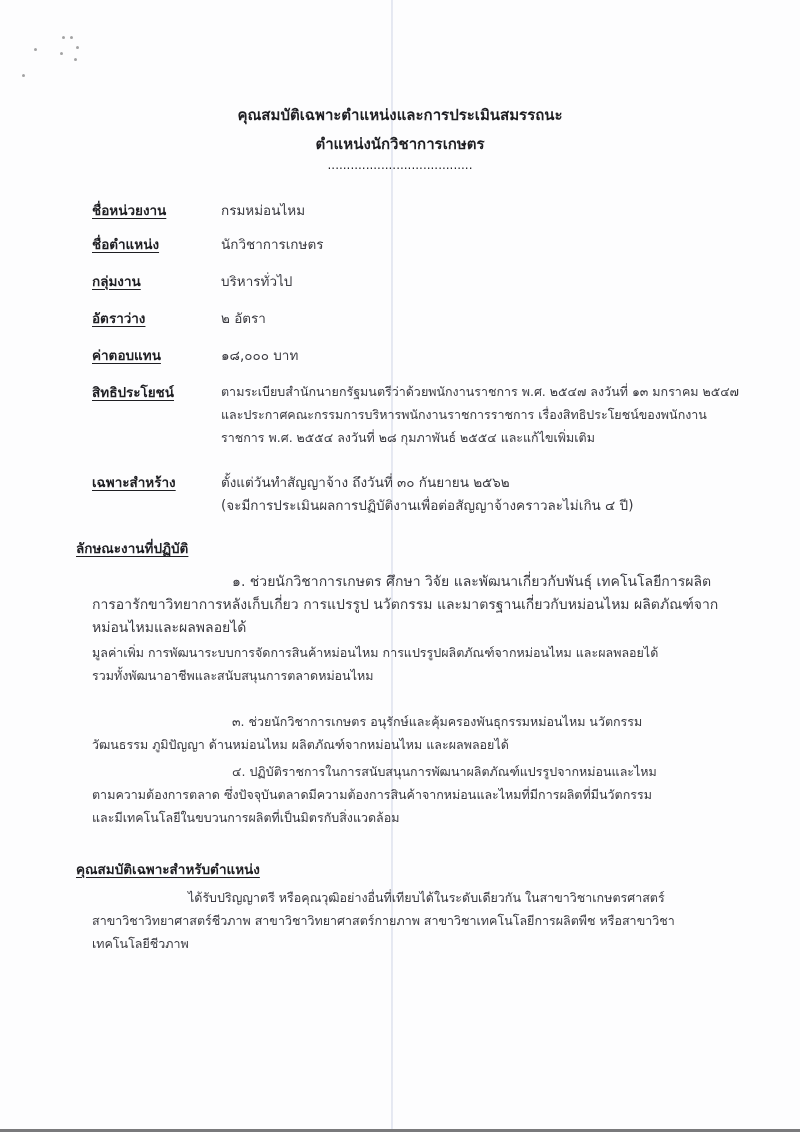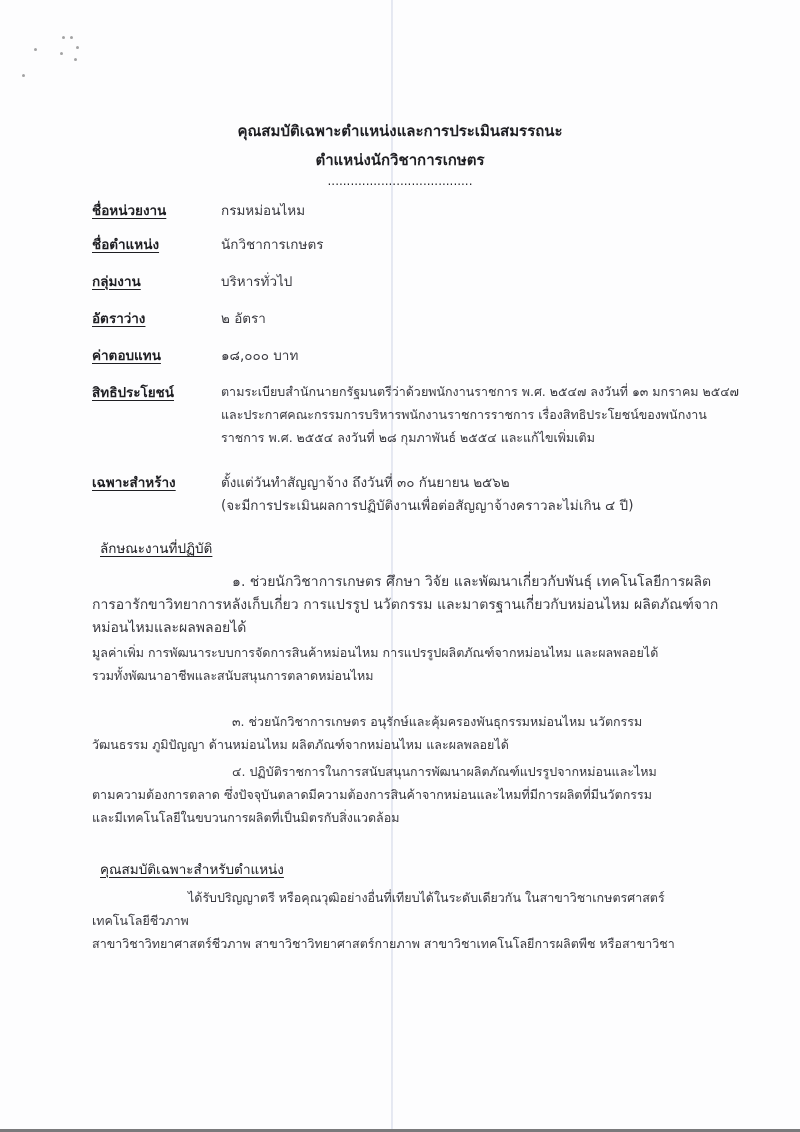--- a/index.html
+++ b/index.html
@@ -14,36 +14,36 @@
     background: linear-gradient(to right, rgba(200,205,225,0.25), rgba(190,198,222,0.55), rgba(200,205,225,0.2));
   }
   .bottom-strip {
     position: absolute; left: 0; bottom: 0; width: 800px; height: 3px; background: #7a7a7c;
   }
   .scan-dots { position: absolute; left: 20px; top: 28px; width: 70px; height: 60px; }
   .scan-dots span { position: absolute; width: 3px; height: 3px; border-radius: 50%; background: #666; opacity: .6; }
 
   .title {
     position: absolute; left: 0; width: 800px; text-align: center;
-    font-weight: bold; font-size: 15px; color: #1e1e22; margin-top: 16px;
+    font-weight: bold; font-size: 15px; color: #1e1e22;
   }
   .title.t1 { top: 103px; }
   .title.t2 { top: 132px; }
   .title.dots { top: 158px; font-weight: normal; letter-spacing: 0; font-size: 12px; }
 
   .field { position: absolute; left: 92px; font-size: 13.5px; line-height: 20px; }
   .field .label {
     position: absolute; left: 0; top: 0; width: 100px; font-weight: bold;
     text-decoration: underline; text-underline-offset: 3px; color: #1e1e22;
   }
   .field .value { position: absolute; left: 97px; top: 0; width: 530px; color: #3a3a40; margin-left: 32px; }
   .field .value div { height: 23px; white-space: nowrap; }
 
   .section-head {
-    position: absolute; left: 100px; font-weight: normal; font-size: 13.5px;
+    position: absolute; left: 76px; font-weight: bold; font-size: 13.5px;
     text-decoration: underline; text-underline-offset: 3px; color: #1e1e22;
   }
   .para { position: absolute; left: 92px; width: 620px; font-size: 13.5px; color: #3a3a40; }
   .para div { height: 23px; white-space: nowrap; }
   .para .indent { padding-left: 140px; }
   .para .indent2 { padding-left: 96px; }
 </style>
 </head>
 <body>
 
@@ -126,15 +126,15 @@
 </div>
 <div class="para" style="top:762px; font-size:12.5px">
   <div class="indent">๔. ปฏิบัติราชการในการสนับสนุนการพัฒนาผลิตภัณฑ์แปรรูปจากหม่อนและไหม</div>
   <div>ตามความต้องการตลาด ซึ่งปัจจุบันตลาดมีความต้องการสินค้าจากหม่อนและไหมที่มีการผลิตที่มีนวัตกรรม</div>
   <div>และมีเทคโนโลยีในขบวนการผลิตที่เป็นมิตรกับสิ่งแวดล้อม</div>
 </div>
 
 <div class="section-head" style="top:858px">คุณสมบัติเฉพาะสำหรับตำแหน่ง</div>
 <div class="para" style="top:888px; font-size:12.5px">
   <div class="indent2">ได้รับปริญญาตรี หรือคุณวุฒิอย่างอื่นที่เทียบได้ในระดับเดียวกัน ในสาขาวิชาเกษตรศาสตร์</div>
+  <div>สาขาวิชาวิทยาศาสตร์ชีวภาพ สาขาวิชาวิทยาศาสตร์กายภาพ สาขาวิชาเทคโนโลยีการผลิตพืช หรือสาขาวิชา</div>
   <div>เทคโนโลยีชีวภาพ</div>
-  <div>สาขาวิชาวิทยาศาสตร์ชีวภาพ สาขาวิชาวิทยาศาสตร์กายภาพ สาขาวิชาเทคโนโลยีการผลิตพืช หรือสาขาวิชา</div>
 </div>
 
 </body></html>

